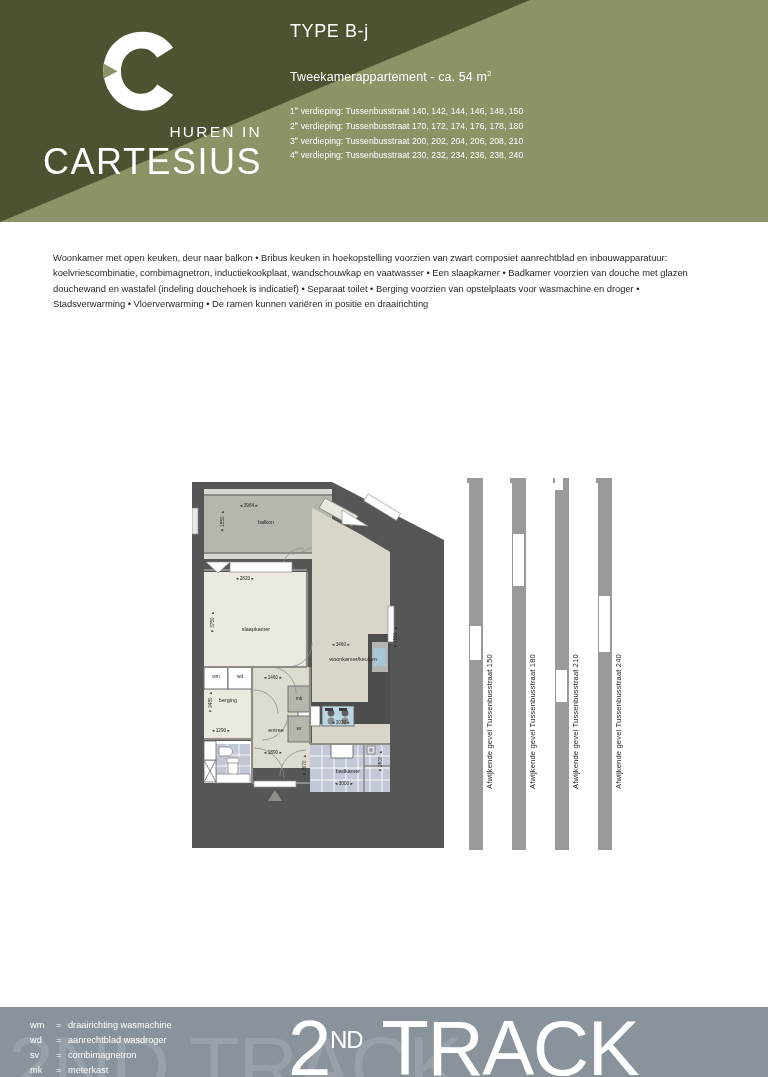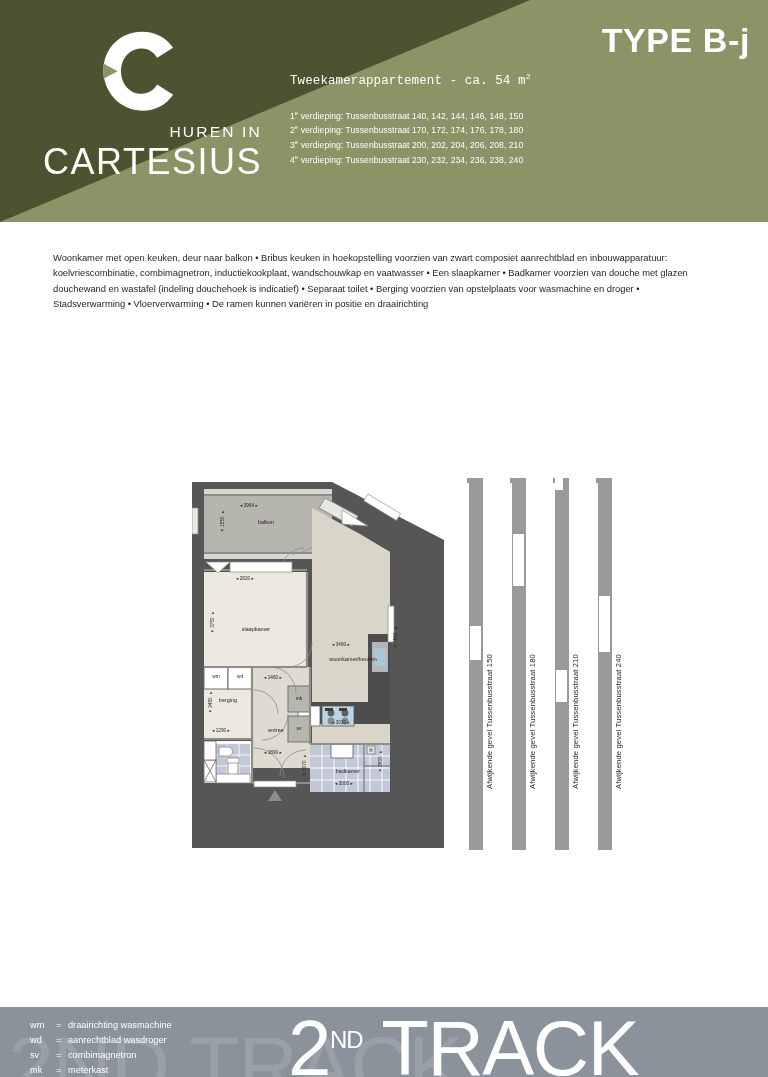--- a/index.html
+++ b/index.html
@@ -50,33 +50,31 @@
     font-size: 36px;
     letter-spacing: 1.5px;
     font-weight: 300;
     line-height: 1.05;
     white-space: nowrap;
   }
 
   #header-text { position: absolute; left: 290px; top: 22px; width: 460px; }
   #type-title {
     color: #ffffff;
-    font-size: 34px;
-    font-weight: 700;
+    font-size: 18px;
+    font-weight: 400;
     letter-spacing: 0.6px;
     line-height: 1.1;
-    text-align: right;
   }
   #type-sub {
     color: #ffffff;
     font-size: 12.5px;
     font-weight: 300;
-    margin-top: 13px;
+    margin-top: 27px;
     letter-spacing: 0.1px;
-    font-family: Liberation Mono, monospace;
   }
   #type-sub sup { font-size: 8px; vertical-align: super; }
   #addresses { margin-top: 20px; }
   .address-line {
     color: #ffffff;
     font-size: 8.6px;
     line-height: 1.62;
     letter-spacing: 0.05px;
     white-space: nowrap;
   }

